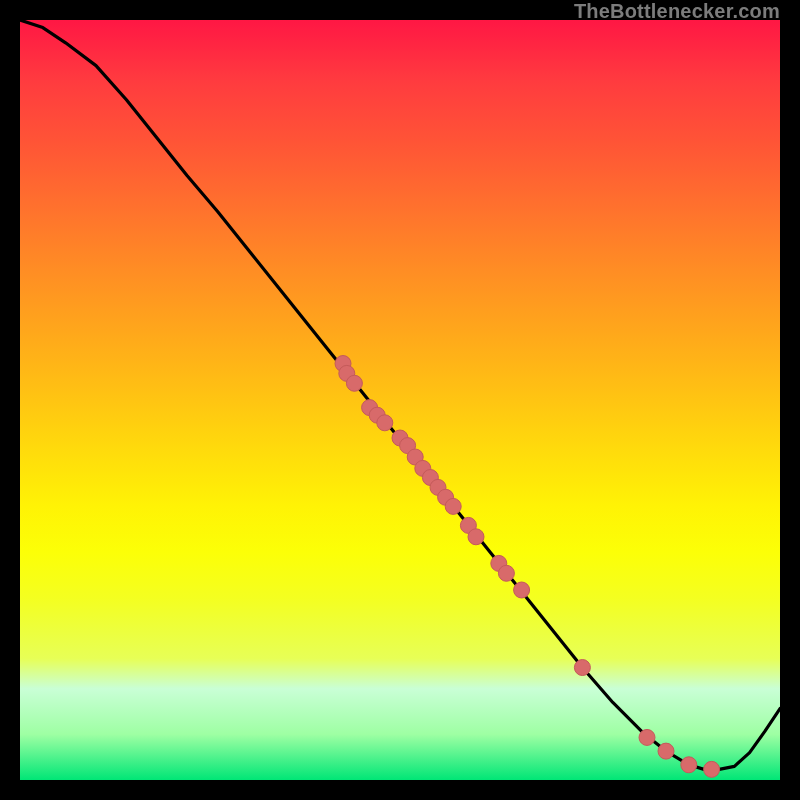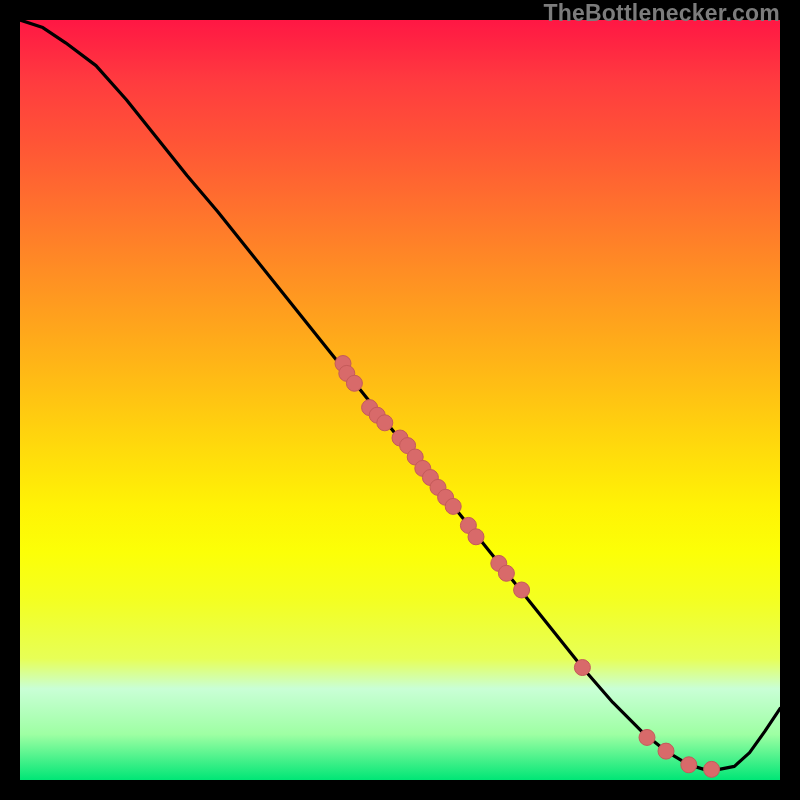--- a/index.html
+++ b/index.html
@@ -45,21 +45,21 @@
     left: 20px;
     top: 20px;
     width: 760px;
     height: 760px;
   }
   .watermark {
     position: absolute;
     top: 0px;
     right: 20px;
     font-family: Arial, Helvetica, sans-serif;
-    font-size: 23px;
+    font-size: 20px;
     font-weight: 600;
     color: #7c7c7c;
     letter-spacing: 0.2px;
     user-select: none;
   }
 </style>
 </head>
 <body>
 <div class="stage">
 

